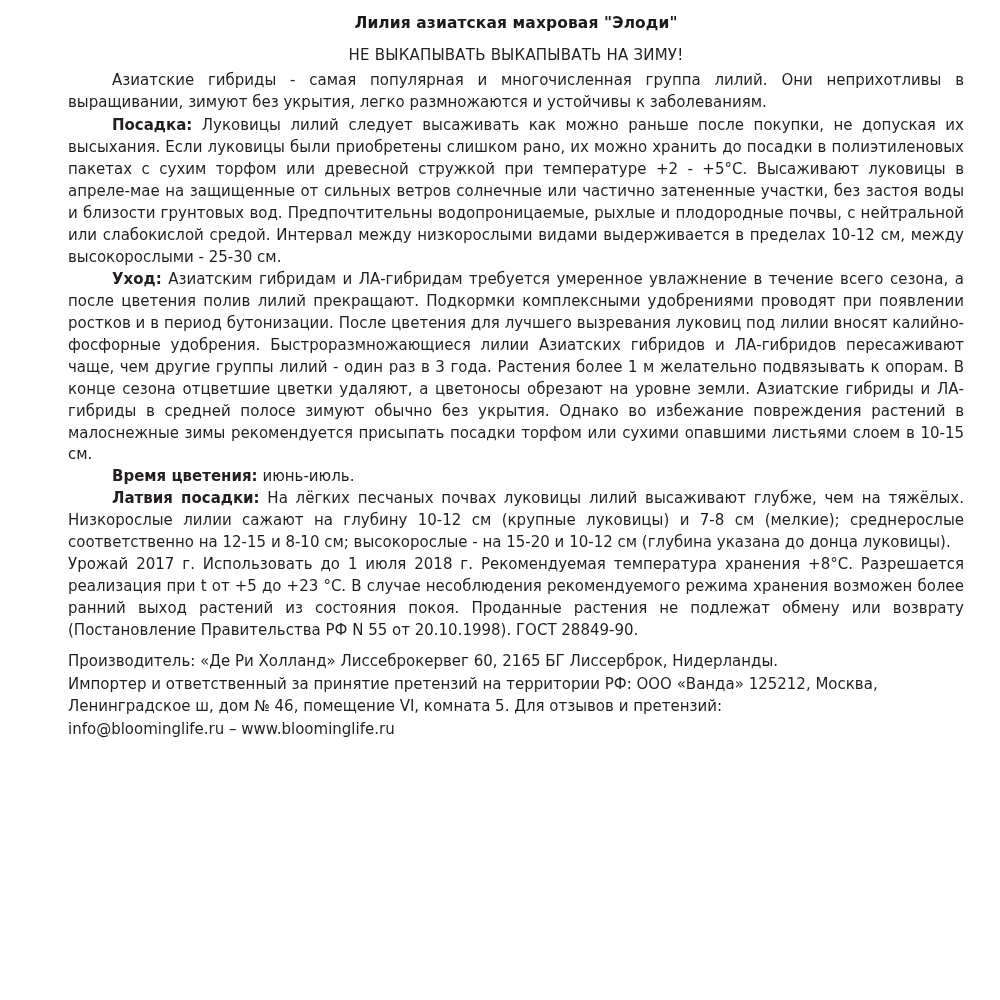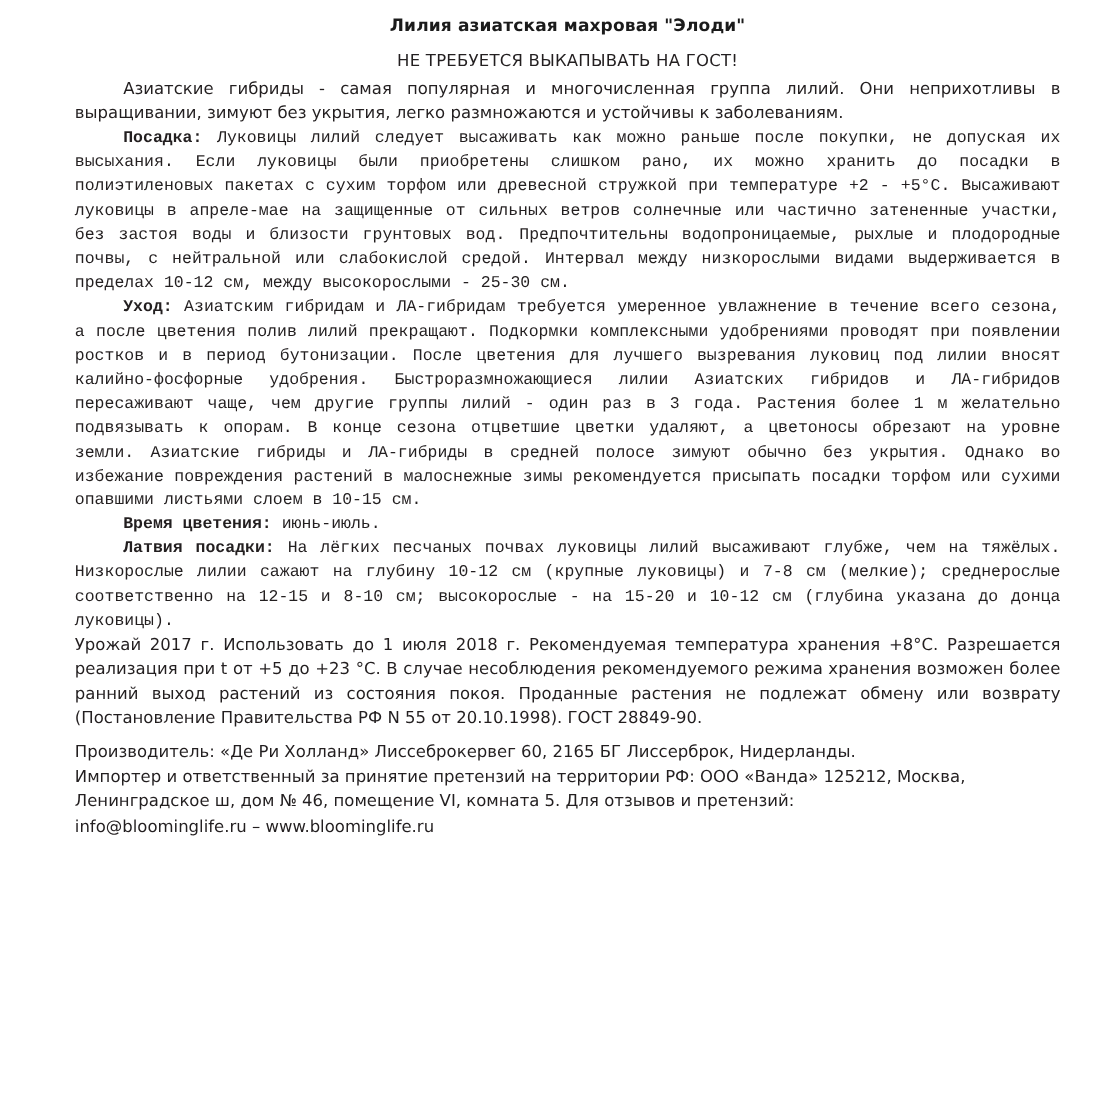--- a/index.html
+++ b/index.html
@@ -49,40 +49,39 @@
     text-indent: 44px;
   }
   p.noindent {
     text-indent: 0;
   }
   .lead {
     font-weight: bold;
   }
   .blk {
     margin-bottom: 0px;
-    font-family: Liberation Mono, monospace;
   }
   .spacer-sm { height: 4px; }
   .tail p {
     text-align: left;
   }
   .justify-left { text-align: left !important; }
   a.mail {
     color: #231f20;
     text-decoration: none;
   }
 </style>
 </head>
 <body>
 
 <div class="page">
 
   <div class="title">Лилия азиатская махровая "Элоди"</div>
 
-  <div class="subtitle">НЕ ТРЕБУЕТСЯ ВЫКАПЫВАТЬ НА ГОСТ!</div>
+  <div class="subtitle">НЕ ВЫКАПЫВАТЬ ВЫКАПЫВАТЬ НА ЗИМУ!</div>
 
   <p class="indent">Азиатские гибриды - самая популярная и многочисленная группа лилий. Они неприхотливы в выращивании, зимуют без укрытия, легко размножаются и устойчивы к заболеваниям.</p>
 
   <p class="indent blk">
     <span class="lead">Посадка:</span><span> Луковицы лилий следует высаживать как можно раньше после покупки, не допуская их высыхания. Если луковицы были приобретены слишком рано, их можно хранить до посадки в полиэтиленовых пакетах с сухим торфом или древесной стружкой при температуре +2 - +5°С. Высаживают луковицы в апреле-мае на защищенные от сильных ветров солнечные или частично затененные участки, без застоя воды и близости грунтовых вод. Предпочтительны водопроницаемые, рыхлые и плодородные почвы, с нейтральной или слабокислой средой. Интервал между низкорослыми видами выдерживается в пределах 10-12 см, между высокорослыми - 25-30 см.</span>
   </p>
 
   <p class="indent blk">
     <span class="lead">Уход:</span><span> Азиатским гибридам и ЛА-гибридам требуется умеренное увлажнение в течение всего сезона, а после цветения полив лилий прекращают. Подкормки комплексными удобрениями проводят при появлении ростков и в период бутонизации. После цветения для лучшего вызревания луковиц под лилии вносят калийно-фосфорные удобрения. Быстроразмножающиеся лилии Азиатских гибридов и ЛА-гибридов пересаживают чаще, чем другие группы лилий - один раз в 3 года. Растения более 1 м желательно подвязывать к опорам. В конце сезона отцветшие цветки удаляют, а цветоносы обрезают на уровне земли. Азиатские гибриды и ЛА-гибриды в средней полосе зимуют обычно без укрытия. Однако во избежание повреждения растений в малоснежные зимы рекомендуется присыпать посадки торфом или сухими опавшими листьями слоем в 10-15 см.</span>
   </p>

